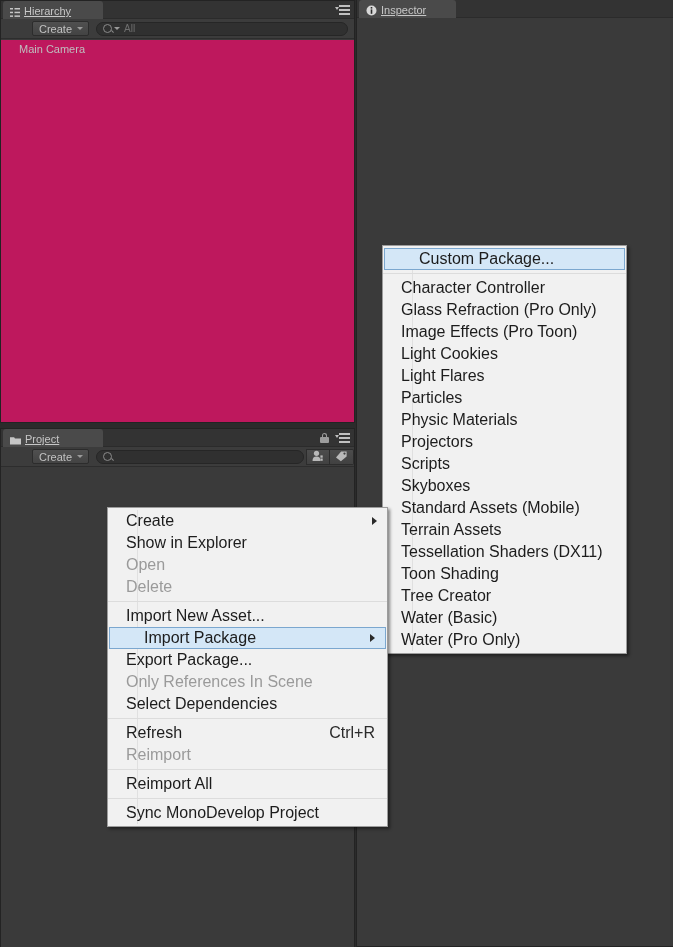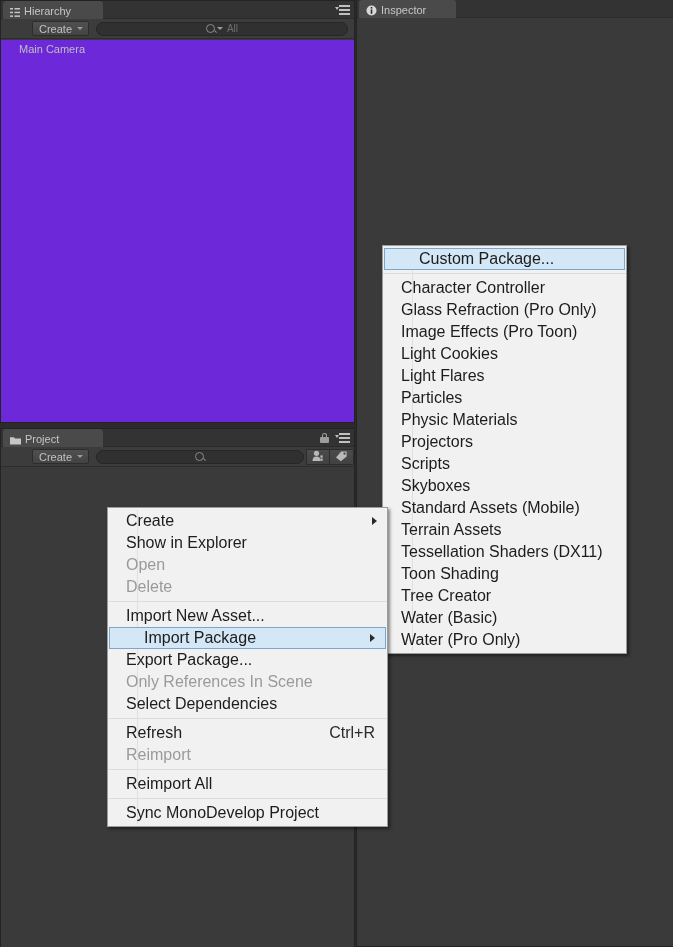--- a/index.html
+++ b/index.html
@@ -44,20 +44,21 @@
     background: #4a4a4a;
     border-top-left-radius: 3px;
     border-top-right-radius: 3px;
     display: flex;
     align-items: center;
     gap: 4px;
     color: #c6c6c6;
     font-size: 11px;
     box-sizing: border-box;
     cursor: default;
+    text-decoration: underline;
   }
   .tab .tab-label { white-space: nowrap; }
 
   
   .toolbar {
     position: absolute;
     left: 0;
     top: 18px;
     height: 20px;
     width: 100%;
@@ -98,21 +99,20 @@
     border: 1px solid #262626;
     border-radius: 7px;
     display: flex;
     align-items: center;
     padding: 0 6px;
     box-sizing: border-box;
     cursor: text;
     color: #6f6f6f;
     font-size: 10px;
     gap: 2px;
-    justify-content: center;
   }
   .mag {
     width: 7px; height: 7px;
     border: 1px solid #8a8a8a;
     border-radius: 50%;
     position: relative;
     flex: none;
   }
   .mag::after {
     content: "";
@@ -299,21 +299,21 @@
       <span>Create</span>
       <span class="caret-down"></span>
     </div>
     <div class="searchfield">
       <span class="mag"></span>
       <span class="caret-down" style="margin-right:2px;"></span>
       <span>All</span>
     </div>
   </div>
 
-  <div style="position:absolute;left:0;top:39px;right:0;bottom:0;background:#6d28d9;">
+  <div style="position:absolute;left:0;top:39px;right:0;bottom:0;background:#be185d;">
     <div class="tree-row" style="top:1px;">Main Camera</div>
   </div>
 </div>
 
 <div class="panel" id="inspector-panel" style="left:356px; top:0px; width:317px; height:947px; border-right:none; border-top:none;">
   <div class="tabstrip">
     <div class="tab" style="width:97px;">
       <span style="display:inline-block;width:11px;height:11px;">
         <svg width="11" height="11" viewBox="0 0 11 11">
           <circle cx="5.5" cy="5.5" r="5" fill="#d8d8d8"></circle>

